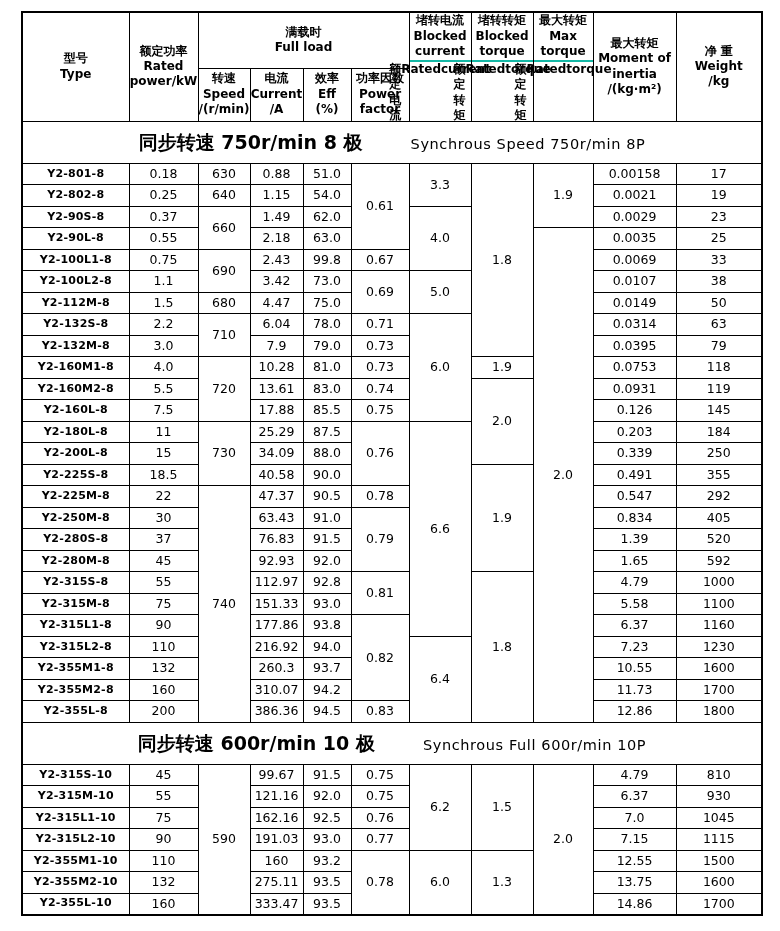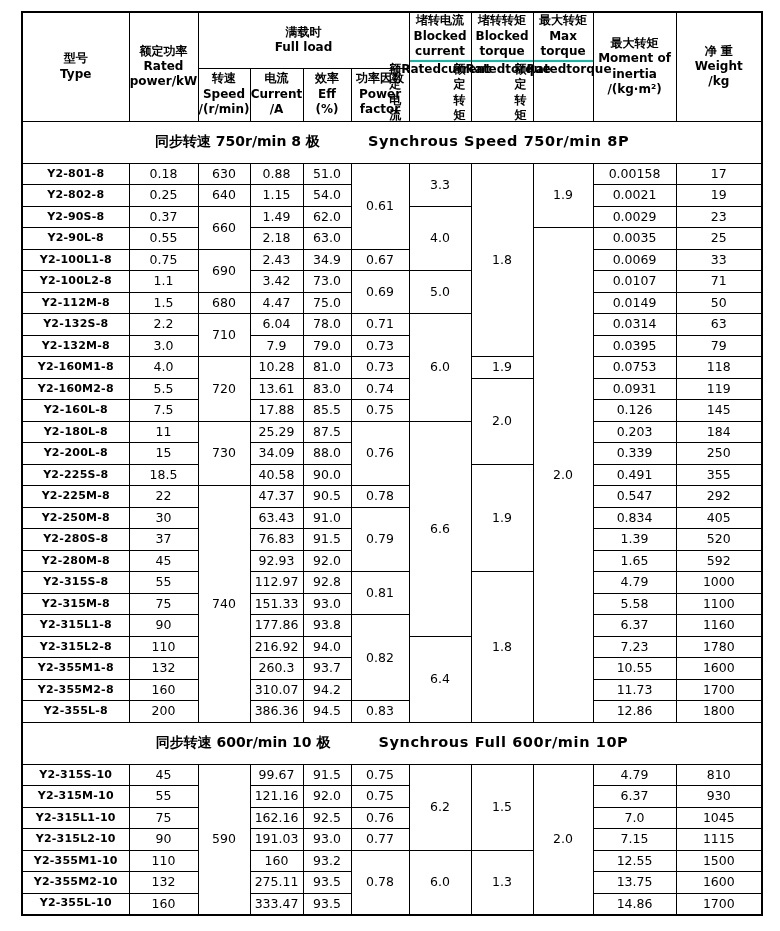--- a/index.html
+++ b/index.html
@@ -19,22 +19,22 @@
 
   th.frac { padding:0; vertical-align:top; }
   .frac-top { height:49px; border-bottom:2px solid #14b8a6; display:flex;
               flex-direction:column; justify-content:center; }
   .frac-bot { height:53px; display:flex; flex-direction:row; justify-content:center; }
 
   tbody td { font-size:12.5px; height:21.5px; line-height:1.1; }
   td.type-cell { font-weight:bold; font-size:11px; letter-spacing:0.2px; }
 
   tr.section-row td { height:42px; font-weight:bold; border-left:none; border-right:none; }
-  .sec-zh { font-size:14px; font-weight:bold; }
-  .sec-en { font-size:14.5px; font-weight:bold; margin-left:48px; letter-spacing:0.6px; }
+  .sec-zh { font-size:19px; font-weight:bold; }
+  .sec-en { font-size:14.5px; font-weight:normal; margin-left:48px; letter-spacing:0.6px; }
 </style>
 </head>
 <body>
 
 <div class="page">
   <div class="table-wrap">
     <table class="spec">
       <colgroup>
         <col style="width:107px">
           <col style="width:69px">
@@ -177,34 +177,34 @@
             <td>63.0</td>
             <td rowspan="23">2.0</td>
             <td>0.0035</td>
             <td>25</td>
           </tr>
           <tr>
             <td class="type-cell">Y2-100L1-8</td>
             <td>0.75</td>
             <td rowspan="2">690</td>
             <td>2.43</td>
-            <td>34.9</td>
+            <td>99.8</td>
             <td>0.67</td>
             <td>0.0069</td>
             <td>33</td>
           </tr>
           <tr>
             <td class="type-cell">Y2-100L2-8</td>
             <td>1.1</td>
             <td>3.42</td>
             <td>73.0</td>
             <td rowspan="2">0.69</td>
             <td rowspan="2">5.0</td>
             <td>0.0107</td>
-            <td>71</td>
+            <td>38</td>
           </tr>
           <tr>
             <td class="type-cell">Y2-112M-8</td>
             <td>1.5</td>
             <td>680</td>
             <td>4.47</td>
             <td>75.0</td>
             <td>0.0149</td>
             <td>50</td>
           </tr>
@@ -348,21 +348,21 @@
             <td>6.37</td>
             <td>1160</td>
           </tr>
           <tr>
             <td class="type-cell">Y2-315L2-8</td>
             <td>110</td>
             <td>216.92</td>
             <td>94.0</td>
             <td rowspan="4">6.4</td>
             <td>7.23</td>
-            <td>1780</td>
+            <td>1230</td>
           </tr>
           <tr>
             <td class="type-cell">Y2-355M1-8</td>
             <td>132</td>
             <td>260.3</td>
             <td>93.7</td>
             <td>10.55</td>
             <td>1600</td>
           </tr>
           <tr>

